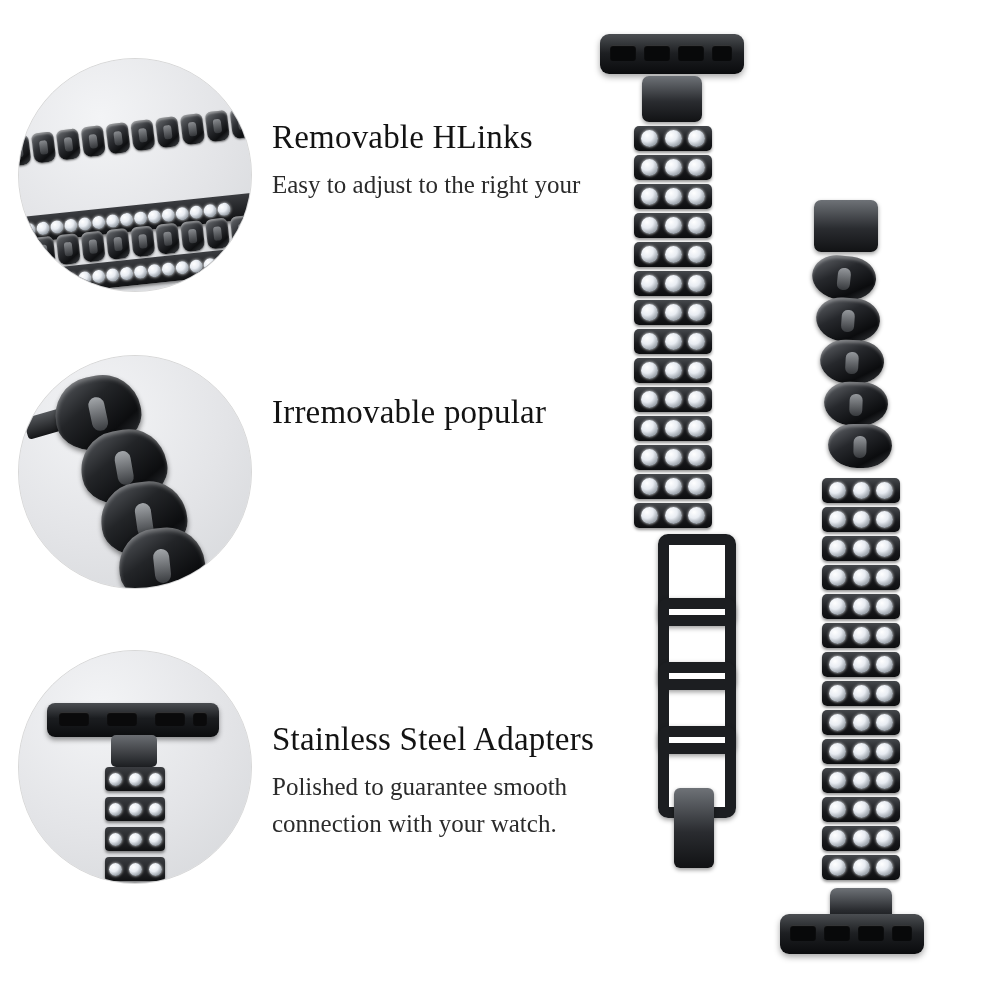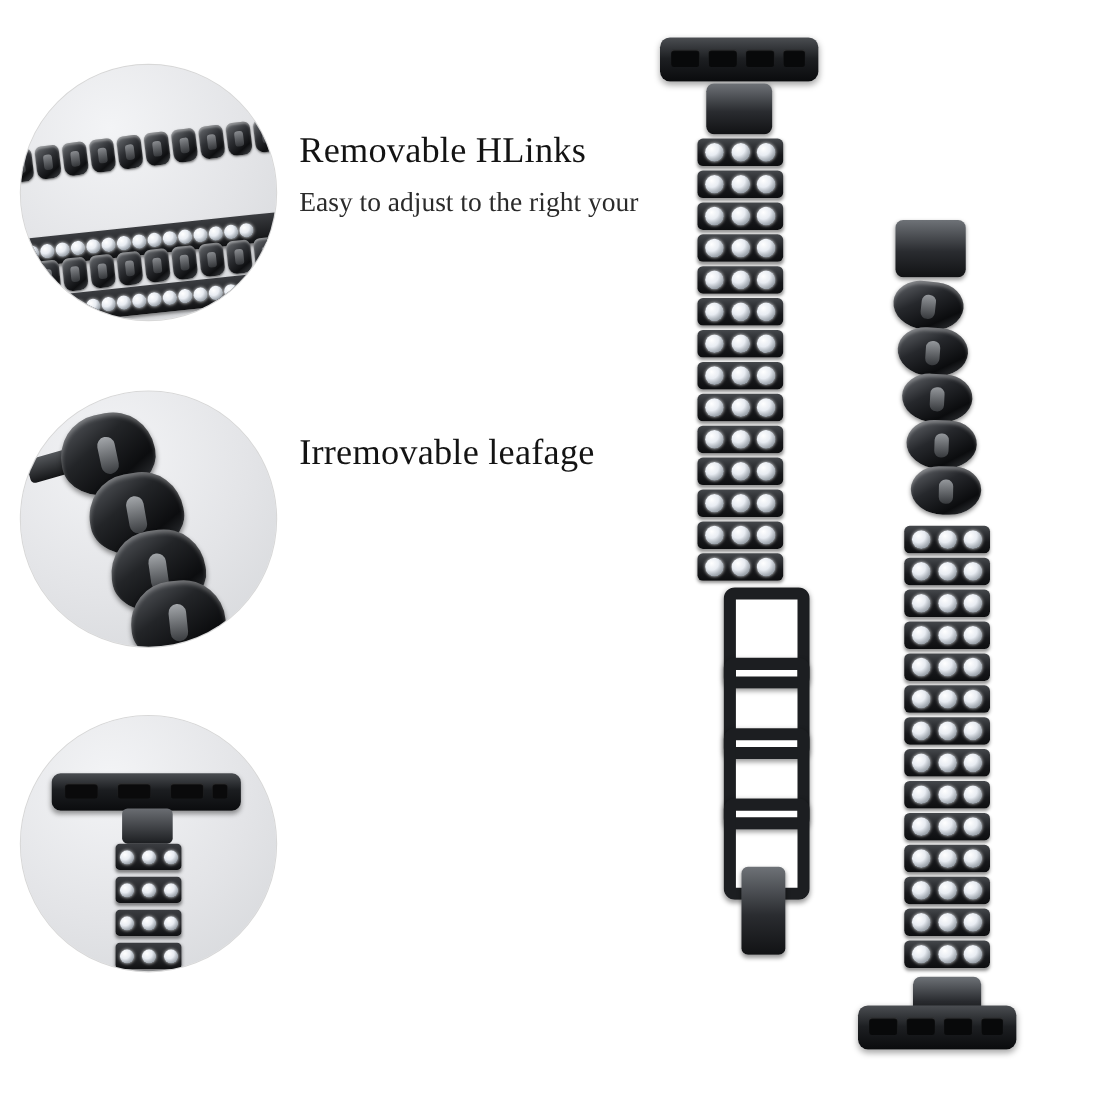--- a/index.html
+++ b/index.html
@@ -356,21 +356,21 @@
   <div class="feature feature-2">
     <div class="thumb">
       <div class="thumb-bg"></div>
       <div class="bracket2"></div>
       <div class="leaf l1"></div>
       <div class="leaf l2"></div>
       <div class="leaf l3"></div>
       <div class="leaf l4"></div>
     </div>
     <div class="feature-text">
-      <h2 class="feature-title">Irremovable leafage</h2>
+      <h2 class="feature-title">Irremovable popular</h2>
     </div>
   </div>
 
   <div class="feature feature-3">
     <div class="thumb">
       <div class="thumb-bg"></div>
       <div class="adapter">
         <span class="slot s1"></span>
         <span class="slot s2"></span>
         <span class="slot s3"></span>
@@ -391,20 +391,24 @@
         <span class="gem"></span>
         <span class="gem"></span>
         <span class="gem"></span>
       </div>
       <div class="t3-strip d">
         <span class="gem"></span>
         <span class="gem"></span>
         <span class="gem"></span>
       </div>
     </div>
+    <div class="feature-text">
+      <h2 class="feature-title">Stainless Steel Adapters</h2>
+      <p class="feature-desc">Polished to guarantee smooth connection with your watch.</p>
+    </div>
   </div>
 
   <div class="band band-left">
     <div class="lug" style="left:12px; top:6px;">
       <span class="slot s1"></span>
       <span class="slot s2"></span>
       <span class="slot s3"></span>
       <span class="slot s4"></span>
     </div>
     <div class="connector" style="left:54px; top:48px;"></div>

